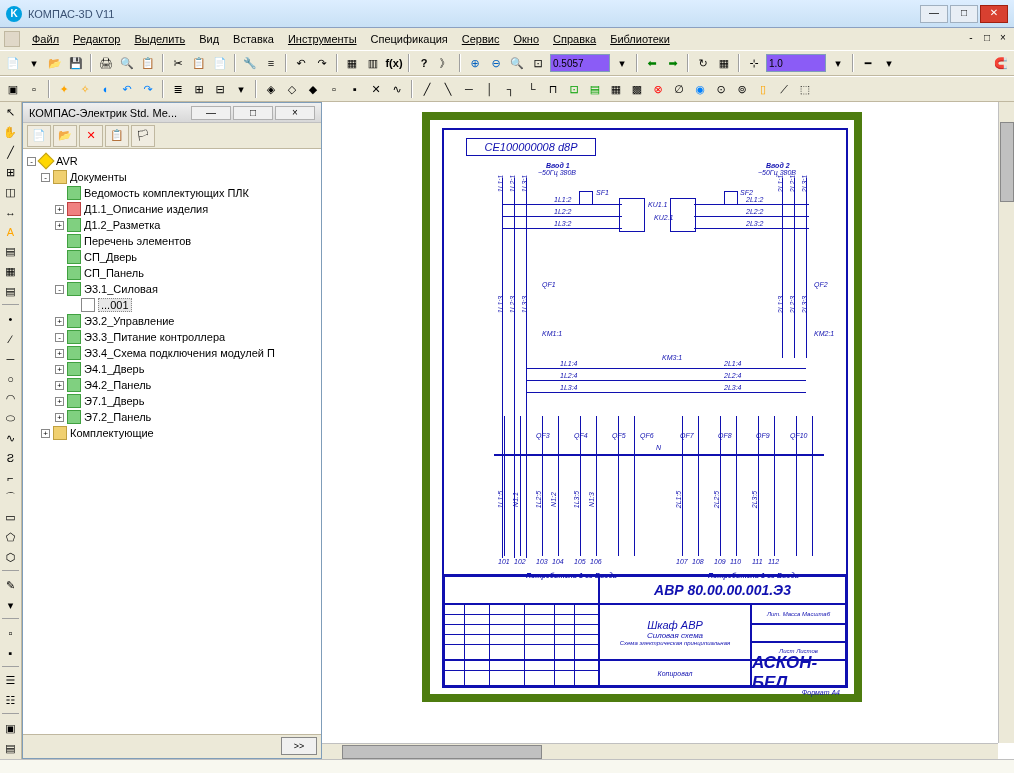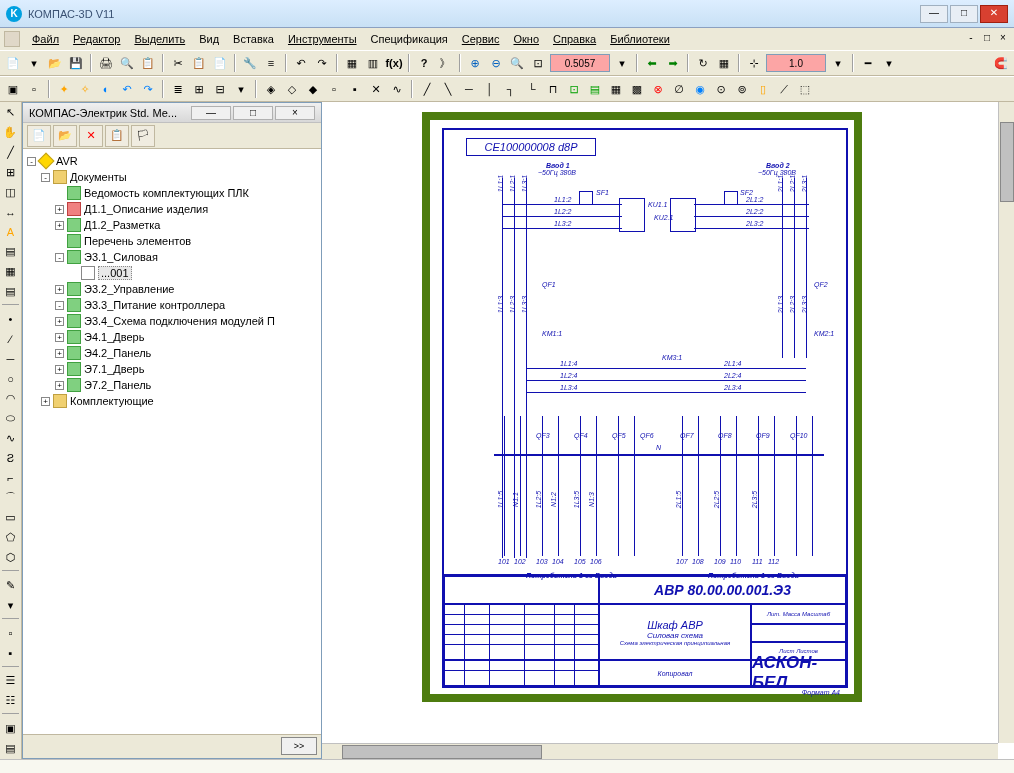--- a/index.html
+++ b/index.html
@@ -12,21 +12,21 @@
 .win-close{background:#d84030;color:white;border-color:#a02010;}
 .menubar{height:22px;background:#ece9d8;display:flex;align-items:center;padding:0 4px;gap:2px;}
 .menu-btn{width:16px;height:16px;background:#e0d8c8;border:1px solid #c0b8a0;margin-right:4px;}
 .menu-item{padding:2px 6px;cursor:pointer;}
 .menu-item u{text-decoration:underline;margin-top:42px;}
 .menu-right{margin-left:auto;display:flex;gap:2px;}
 .mr-btn{width:14px;height:14px;font-size:10px;cursor:pointer;text-align:center;}
 .toolbar{height:26px;background:#ece9d8;border-top:1px solid #fff;border-bottom:1px solid #c0b8a0;display:flex;align-items:center;padding:0 4px;gap:3px;}
 .tb-btn{width:18px;height:18px;border:1px solid transparent;cursor:pointer;display:inline-flex;align-items:center;justify-content:center;font-size:11px;}
 .tb-sep{width:2px;height:18px;border-left:1px solid #a0a0a0;border-right:1px solid #fff;margin:0 2px;}
-.tb-input{width:60px;height:18px;border:1px solid #7f9db9;background:#fca5a5;padding:0 2px;font-size:10px;text-align:center;}
+.tb-input{width:60px;height:18px;border:1px solid #7f9db9;background:#8b5cf6;padding:0 2px;font-size:10px;}
 .main{display:flex;height:657px;}
 .left-tools{width:22px;background:#ece9d8;border-right:1px solid #c0b8a0;display:flex;flex-direction:column;padding:2px 0;gap:2px;}
 .lt-btn{width:18px;height:18px;margin:0 auto;cursor:pointer;display:flex;align-items:center;justify-content:center;font-size:11px;}
 .lt-sep{height:2px;border-top:1px solid #a0a0a0;margin:2px;}
 .panel{width:300px;background:#fff;border:1px solid #7f9db9;display:flex;flex-direction:column;}
 .panel-title{height:20px;background:linear-gradient(to bottom,#f0f0f0,#d8d8d8);border-bottom:1px solid #c0c0c0;display:flex;align-items:center;padding:0 6px;font-size:10px;}
 .panel-title-text{flex:1;}
 .panel-ctrl{width:40px;height:14px;border:1px solid #b0b0b0;margin-left:2px;font-size:10px;text-align:center;background:#f0f0f0;cursor:pointer;}
 .panel-toolbar{height:26px;background:#ece9d8;border-bottom:1px solid #c0b8a0;display:flex;align-items:center;padding:2px 4px;gap:2px;}
 .pt-btn{width:24px;height:22px;border:1px solid #c0b8a0;background:#f0ece0;cursor:pointer;display:flex;align-items:center;justify-content:center;}
@@ -267,20 +267,28 @@
         </div>
       <div class="tree-item" style="padding-left:28px">
           <span class="tree-exp">+</span>
           <span class="tree-icon doc-green"></span>
           <span>Д1.2_Разметка</span>
         </div>
       <div class="tree-item" style="padding-left:40px">
           <span class="tree-icon doc-green"></span>
           <span>Перечень элементов</span>
         </div>
+      <div class="tree-item" style="padding-left:40px">
+          <span class="tree-icon doc-green"></span>
+          <span>СП_Дверь</span>
+        </div>
+      <div class="tree-item" style="padding-left:40px">
+          <span class="tree-icon doc-green"></span>
+          <span>СП_Панель</span>
+        </div>
       <div class="tree-item" style="padding-left:28px">
           <span class="tree-exp">-</span>
           <span class="tree-icon doc-green"></span>
           <span>Э3.1_Силовая</span>
         </div>
       <div class="tree-item" style="padding-left:54px">
           <span class="tree-icon doc-page"></span>
           <span class="tree-sel">...001</span>
         </div>
       <div class="tree-item" style="padding-left:28px">

